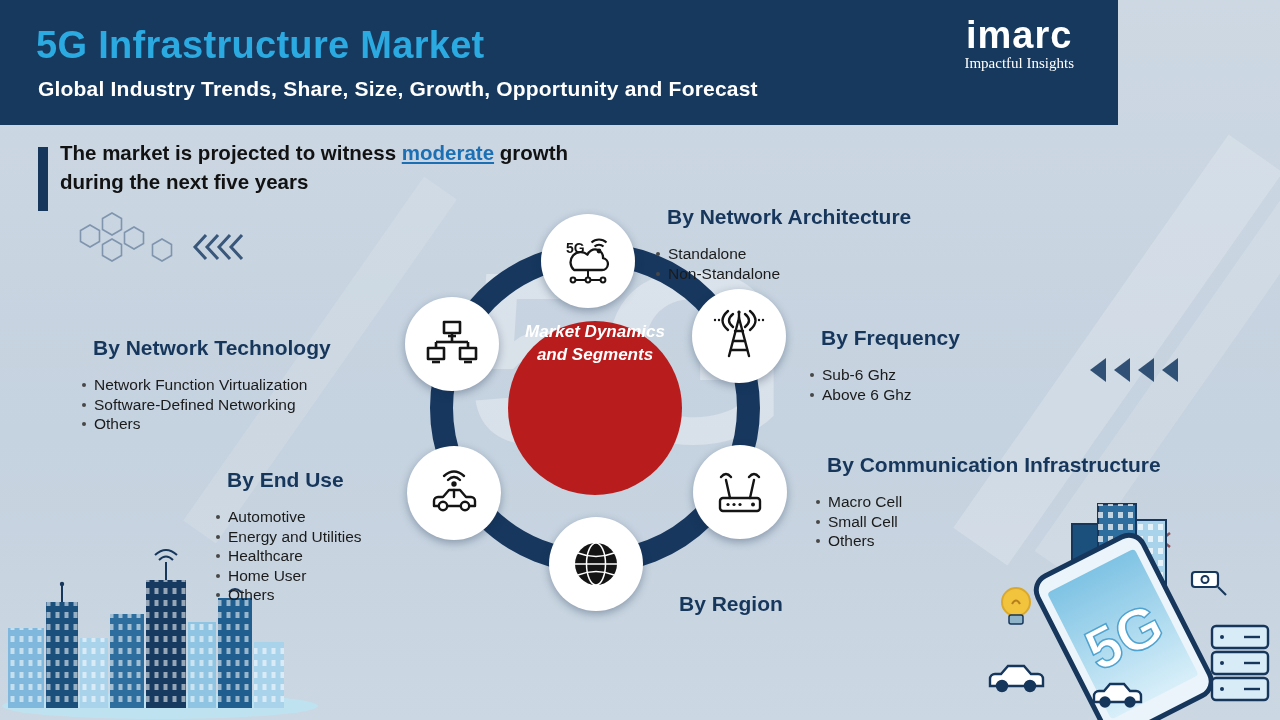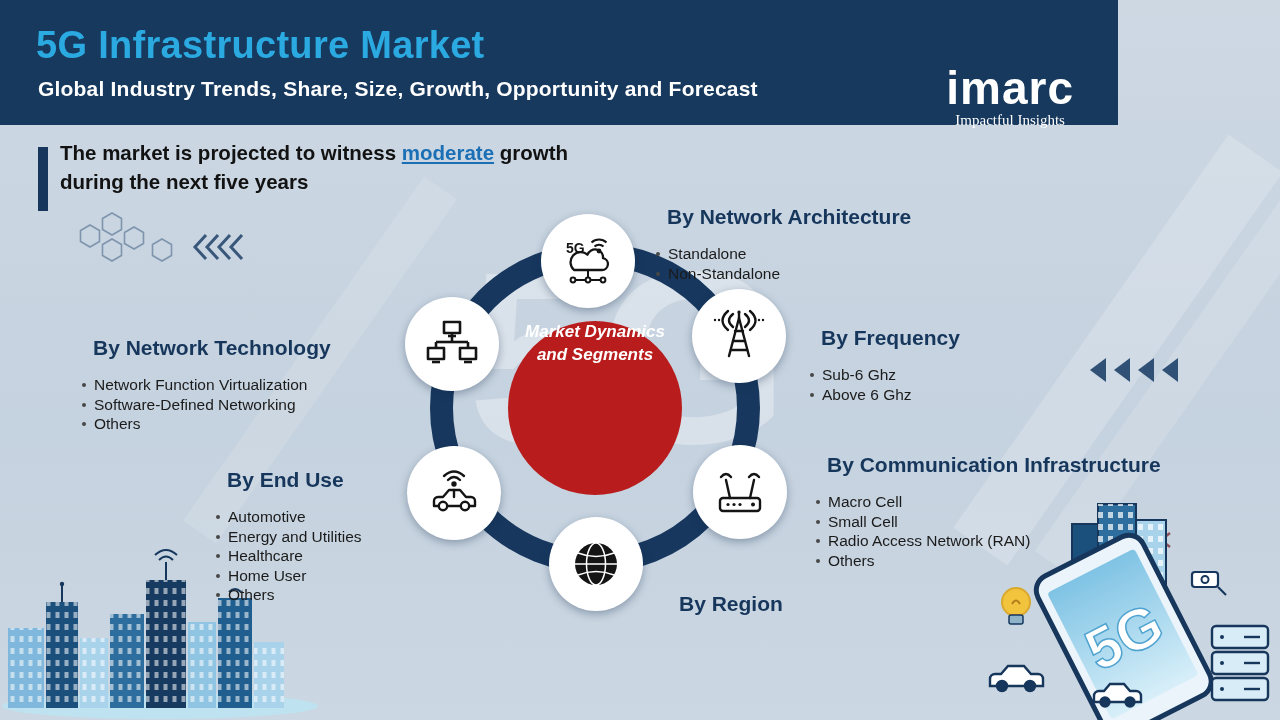--- a/index.html
+++ b/index.html
@@ -9,21 +9,21 @@
     font-family:"Liberation Sans", sans-serif;
     background:linear-gradient(180deg,#CDD8E3 0%, #C5D2DF 60%, #CBD7E2 100%);
   }
   svg { overflow:visible; display:block; }
 
   
   .top-bar { position:absolute; left:0; top:0; width:1118px; height:125px; background:#17395E; z-index:6; }
   .h-title { position:absolute; left:36px; top:24px; font-size:38px; font-weight:bold; color:#2BAAE2; letter-spacing:.3px; }
   .h-sub   { position:absolute; left:38px; top:77px; font-size:21px; font-weight:bold; color:#FFFFFF; letter-spacing:.2px; }
   .logo { position:absolute; right:44px; top:14px; text-align:center; }
-  .logo-text { font-size:46px; font-weight:bold; color:#FFFFFF; line-height:1.15; letter-spacing:1px;margin-top:48px; }
+  .logo-text { font-size:38px; font-weight:bold; color:#FFFFFF; line-height:1.15; letter-spacing:1px; }
   .logo-tagline { font-size:15px; color:#FFFFFF; font-family:"Liberation Serif", serif; margin-top:-3px; }
 
   
   .streak { position:absolute; background:rgba(255,255,255,0.20); z-index:0; }
   .streak1 { left:1085px; top:110px; width:66px; height:480px; transform:rotate(35deg); }
   .streak2 { left:1180px; top:90px;  width:42px; height:520px; transform:rotate(35deg); background:rgba(255,255,255,0.15); }
   .streak3 { left:300px;  top:150px; width:40px; height:420px; transform:rotate(35deg); background:rgba(255,255,255,0.12); }
   .hex-svg     { position:absolute; left:74px;  top:210px; z-index:0; }
   .chev-left   { position:absolute; left:192px; top:233px; z-index:0; }
   .arrows-right{ position:absolute; left:1086px;top:355px; z-index:0; }
@@ -252,21 +252,20 @@
     <li>Sub-6 Ghz</li>
     <li>Above 6 Ghz</li>
   </ul>
 </div>
 
 <div class="seg" id="seg-comm">
   <h3>By Communication Infrastructure</h3>
   <ul>
     <li>Macro Cell</li>
     <li>Small Cell</li>
-    <li>Radio Access Network (RAN)</li>
     <li>Others</li>
   </ul>
 </div>
 
 <div class="seg" id="seg-region">
   <h3>By Region</h3>
 </div>
 
 <div class="seg" id="seg-enduse">
   <h3>By End Use</h3>

